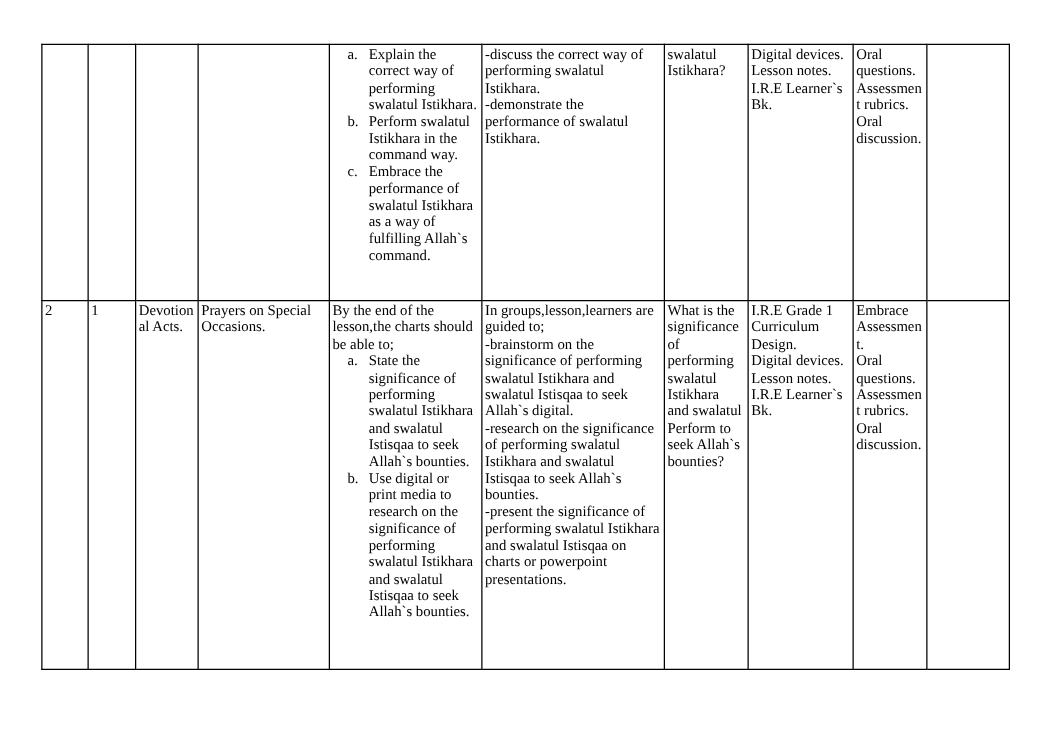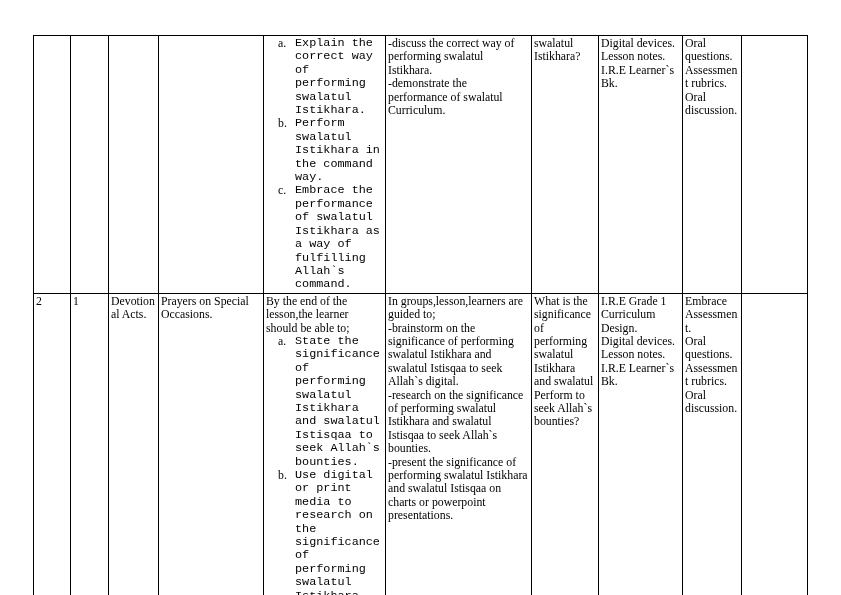--- a/index.html
+++ b/index.html
@@ -36,21 +36,21 @@
   }
   tr.row-1 td { height: 205px; }
   tr.row-2 td { height: 295px; }
   .para { margin: 0; }
   .li { display: flex; }
   .li .marker {
     flex: 0 0 17px;
     width: 17px;
     margin-left: 12px;
   }
-  .li .li-text { flex: 1 1 auto; min-width: 0; overflow-wrap: break-word; font-family: Liberation Mono, monospace; }
+  .li .li-text { flex: 1 1 auto; min-width: 0; overflow-wrap: break-word; }
 </style>
 </head>
 <body>
 
 <div class="page">
   <table class="scheme">
     <colgroup>
       <col style="width:37px">
       <col style="width:38px">
       <col style="width:50px">
@@ -86,21 +86,21 @@
             <span class="marker">b.</span>
             <span class="li-text">Perform swalatul Istikhara in the command way.</span>
           </div>
           <div class="li">
             <span class="marker">c.</span>
             <span class="li-text">Embrace the performance of swalatul Istikhara as a way of fulfilling Allah`s command.</span>
           </div>
         </td>
         <td>
           <div class="para">-discuss the correct way of performing swalatul Istikhara.</div>
-          <div class="para">-demonstrate the performance of swalatul Curriculum.</div>
+          <div class="para">-demonstrate the performance of swalatul Istikhara.</div>
         </td>
         <td>
           <div class="para">swalatul Istikhara?</div>
         </td>
         <td>
           <div class="para">Digital devices.</div>
           <div class="para">Lesson notes.</div>
           <div class="para">I.R.E Learner`s Bk.</div>
         </td>
         <td>
@@ -120,21 +120,21 @@
         <td>
           <div class="para">1</div>
         </td>
         <td>
           <div class="para">Devotional Acts.</div>
         </td>
         <td>
           <div class="para">Prayers on Special Occasions.</div>
         </td>
         <td>
-          <div class="para">By the end of the lesson,the learner should be able to;</div>
+          <div class="para">By the end of the lesson,the charts should be able to;</div>
           <div class="li">
             <span class="marker">a.</span>
             <span class="li-text">State the significance of performing swalatul Istikhara and swalatul Istisqaa to seek Allah`s bounties.</span>
           </div>
           <div class="li">
             <span class="marker">b.</span>
             <span class="li-text">Use digital or print media to research on the significance of performing swalatul Istikhara and swalatul Istisqaa to seek Allah`s bounties.</span>
           </div>
         </td>
         <td>

